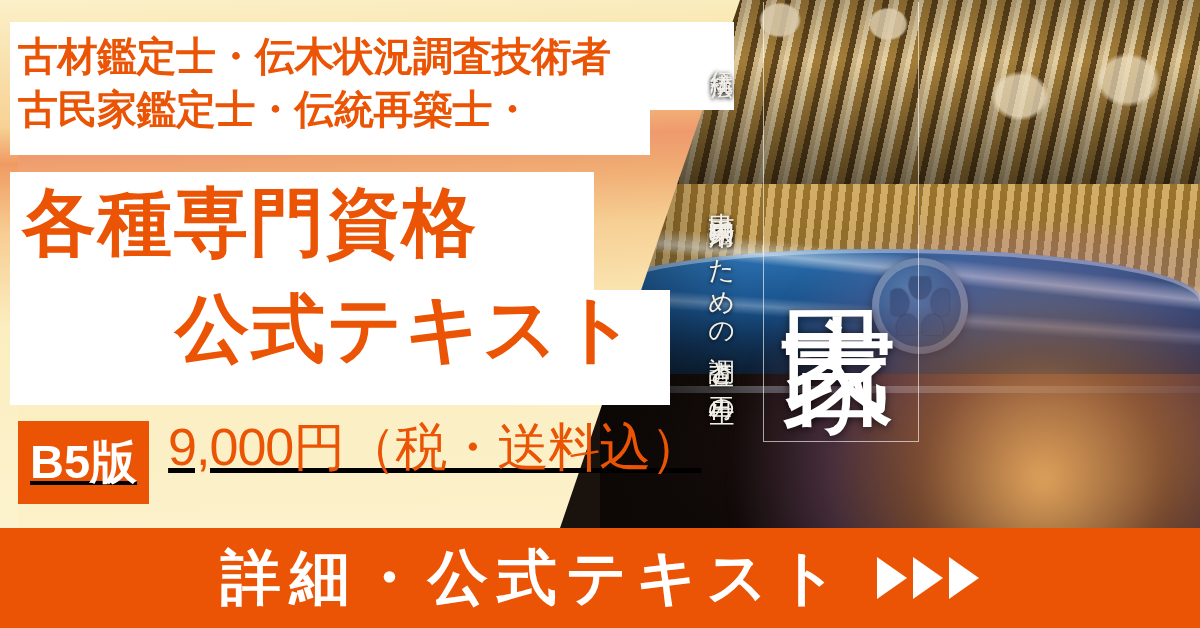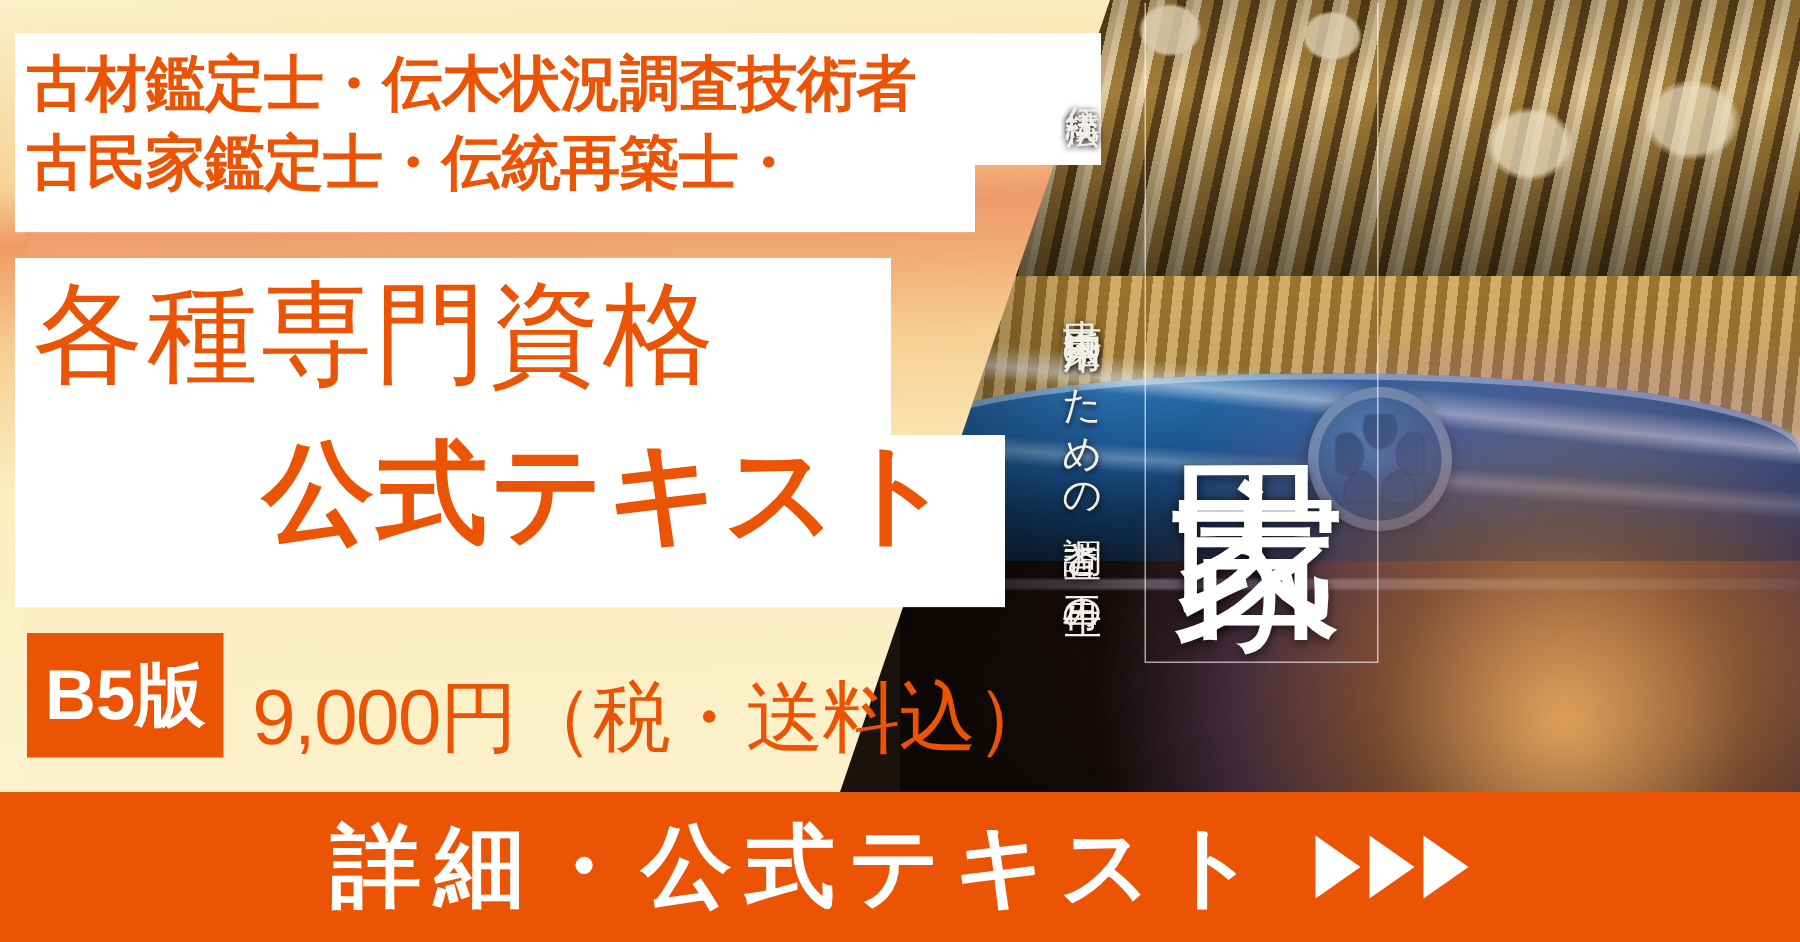--- a/index.html
+++ b/index.html
@@ -230,21 +230,21 @@
     white-space: nowrap;
   }
   .cert-line { display: block; }
 
   .title-main {
     position: absolute;
     left: 22px; top: 186px;
     z-index: 5;
     color: #ea5404;
     font-size: 74px;
-    font-weight: normal;
+    font-weight: bold;
     line-height: 1.0;
     letter-spacing: 2px;
     white-space: nowrap;
   }
   .title-sub {
     position: absolute;
     left: 175px; top: 292px;
     z-index: 5;
     color: #ea5404;
     font-size: 74px;
@@ -254,21 +254,22 @@
     white-space: nowrap;
   }
 
   
   .price-row {
     position: absolute;
     left: 18px; top: 421px;
     height: 84px;
     z-index: 5;
     display: flex;
-    align-items: flex-end;
+    align-items: flex-start;
+    text-decoration: underline;
   }
   .size-badge {
     background: #ea5404;
     color: #ffffff;
     font-size: 47px;
     font-weight: bold;
     line-height: 1;
     letter-spacing: 0px;
     padding: 17px 12px 19px 12px;
     display: inline-block;

